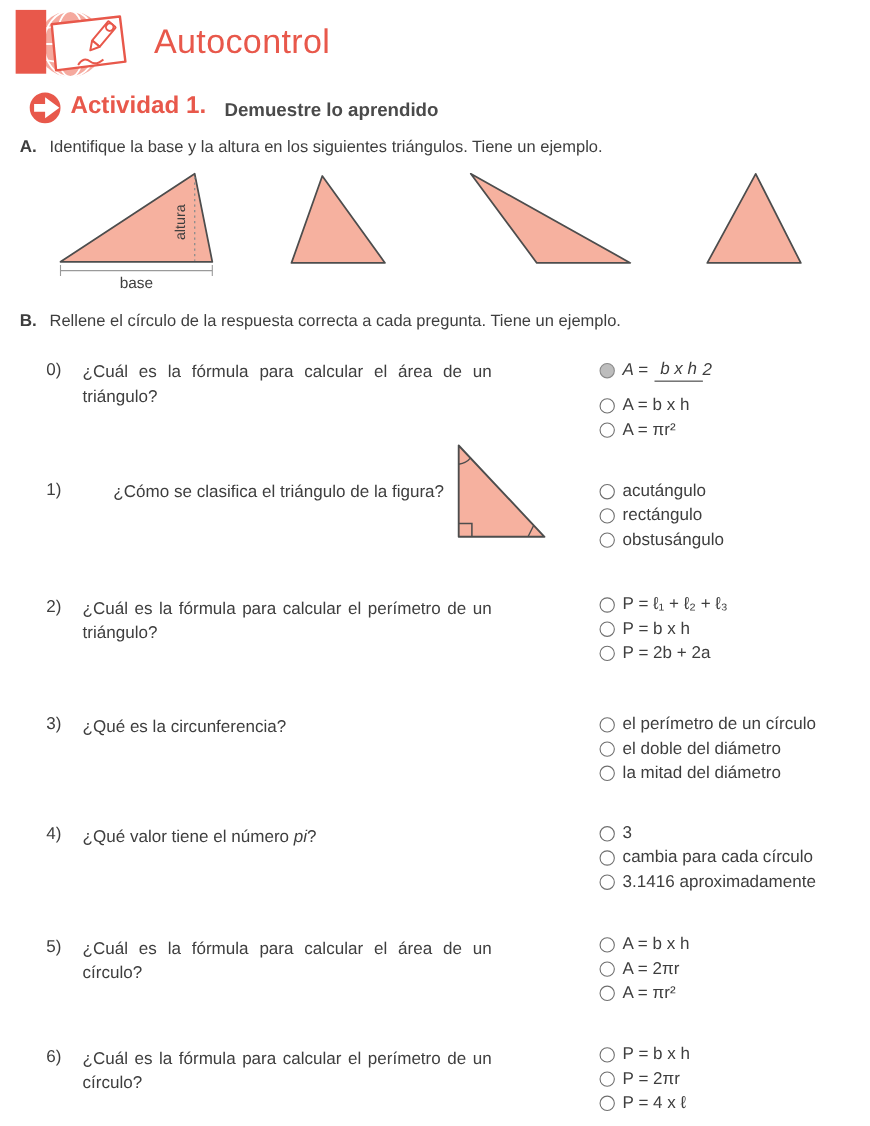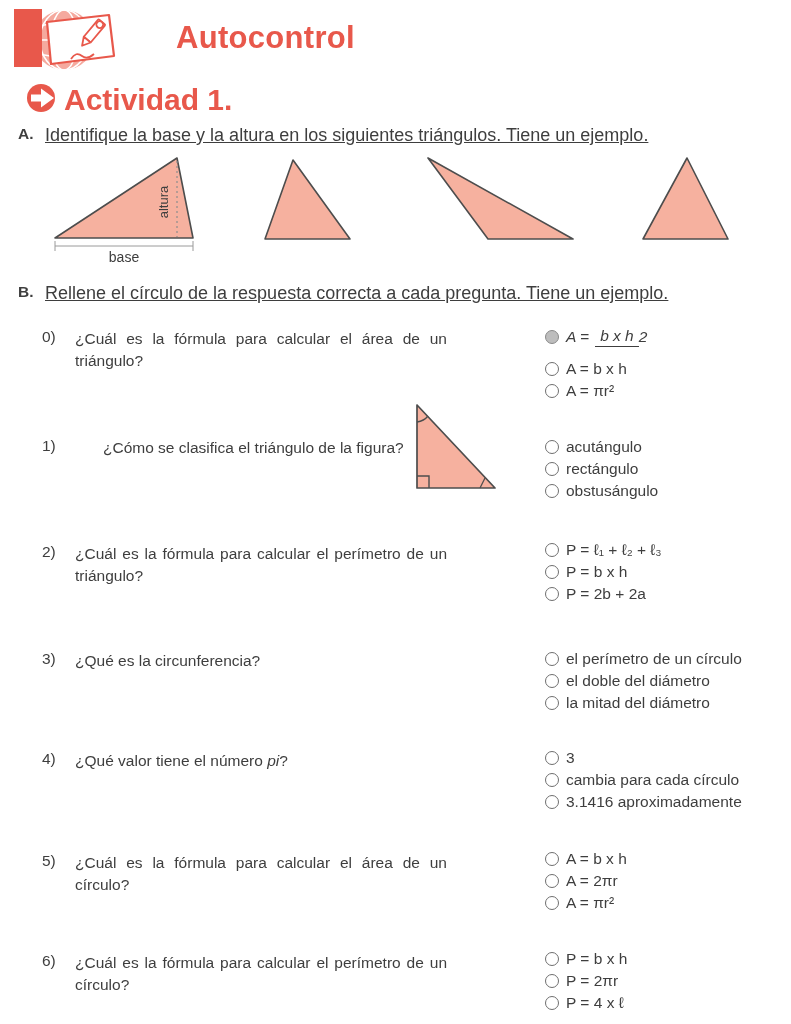--- a/index.html
+++ b/index.html
@@ -3,26 +3,26 @@
 <meta charset="utf-8">
 <style>
   html,body{margin:0;padding:0;background:#ffffff;}
   .page{
     position:relative;width:791px;height:1024px;background:#ffffff;
     font-family:"Liberation Sans","DejaVu Sans",sans-serif;color:#3e3e3e;
     overflow:hidden;margin:0 auto;
   }
   .abs{position:absolute;}
   
-  .brand-title{left:140px;top:20px;font-size:31px;font-weight:bold;color:#e8584b;letter-spacing:.3px;margin-left:36px;}
-  .activity-label{left:64px;top:83px;font-size:30px;font-weight:bold;color:#e8584b;}
+  .brand-title{left:140px;top:20px;font-size:31px;font-weight:normal;color:#e8584b;letter-spacing:.3px;}
+  .activity-label{left:64px;top:83px;font-size:22px;font-weight:bold;color:#e8584b;}
   .activity-subtitle{left:204px;top:90px;font-size:17px;font-weight:bold;color:#4a4a4a;}
   
   .sec-label{font-size:15.5px;font-weight:bold;color:#3e3e3e;left:18px;}
-  .sec-instruction{font-size:18px;left:45px;text-decoration:underline;}
+  .sec-instruction{font-size:15px;left:45px;}
   
   .q-number{position:absolute;left:42px;font-size:15.5px;}
   .q-text{position:absolute;left:75px;width:372px;font-size:15.5px;line-height:22px;text-align:justify;}
   .opts{position:absolute;left:545px;display:flex;flex-direction:column;}
   .opt{display:flex;align-items:center;height:22px;font-size:15.5px;white-space:nowrap;}
   .opt.frac-opt{height:42px;}
   .radio{
     flex:none;width:12px;height:12px;border:1.5px solid #6f6f6f;border-radius:50%;
     background:#ffffff;margin-right:7px;box-sizing:content-box;
   }
@@ -55,20 +55,21 @@
     </g>
     <path d="M57 53 q5 -8 11 -3 q5 4 12 -2" stroke="#e8584b" stroke-width="1.8" fill="none"></path>
   </svg>
   <div class="abs brand-title">Autocontrol</div>
 
   <svg class="abs" style="left:26px;top:83px;" width="32" height="30" viewBox="0 0 32 30">
     <circle cx="15" cy="15" r="14" fill="#e8584b"></circle>
     <path d="M5 11.5 h10 v-6 L28 15 L15 24.5 v-6 H5 Z" fill="#ffffff"></path>
   </svg>
   <div class="abs activity-label">Actividad 1.</div>
+  <div class="abs activity-subtitle">Demuestre lo aprendido</div>
 
   <div class="abs sec-label" style="top:125px;">A.</div>
   <div class="abs sec-instruction" style="top:125px;">Identifique la base y la altura en los siguientes triángulos. Tiene un ejemplo.</div>
 
   <svg class="abs" style="left:0;top:150px;" width="791" height="118" viewBox="0 0 791 118">
     <g fill="#f6b19f" stroke="#4d4d4d" stroke-width="1.6" stroke-linejoin="round">
       <polygon points="55,88 177,8 193,88"></polygon>
       <polygon points="265,89 293,10 350,89"></polygon>
       <polygon points="428,8 573,89 488,89"></polygon>
       <polygon points="643,89 687,8 728,89"></polygon>

